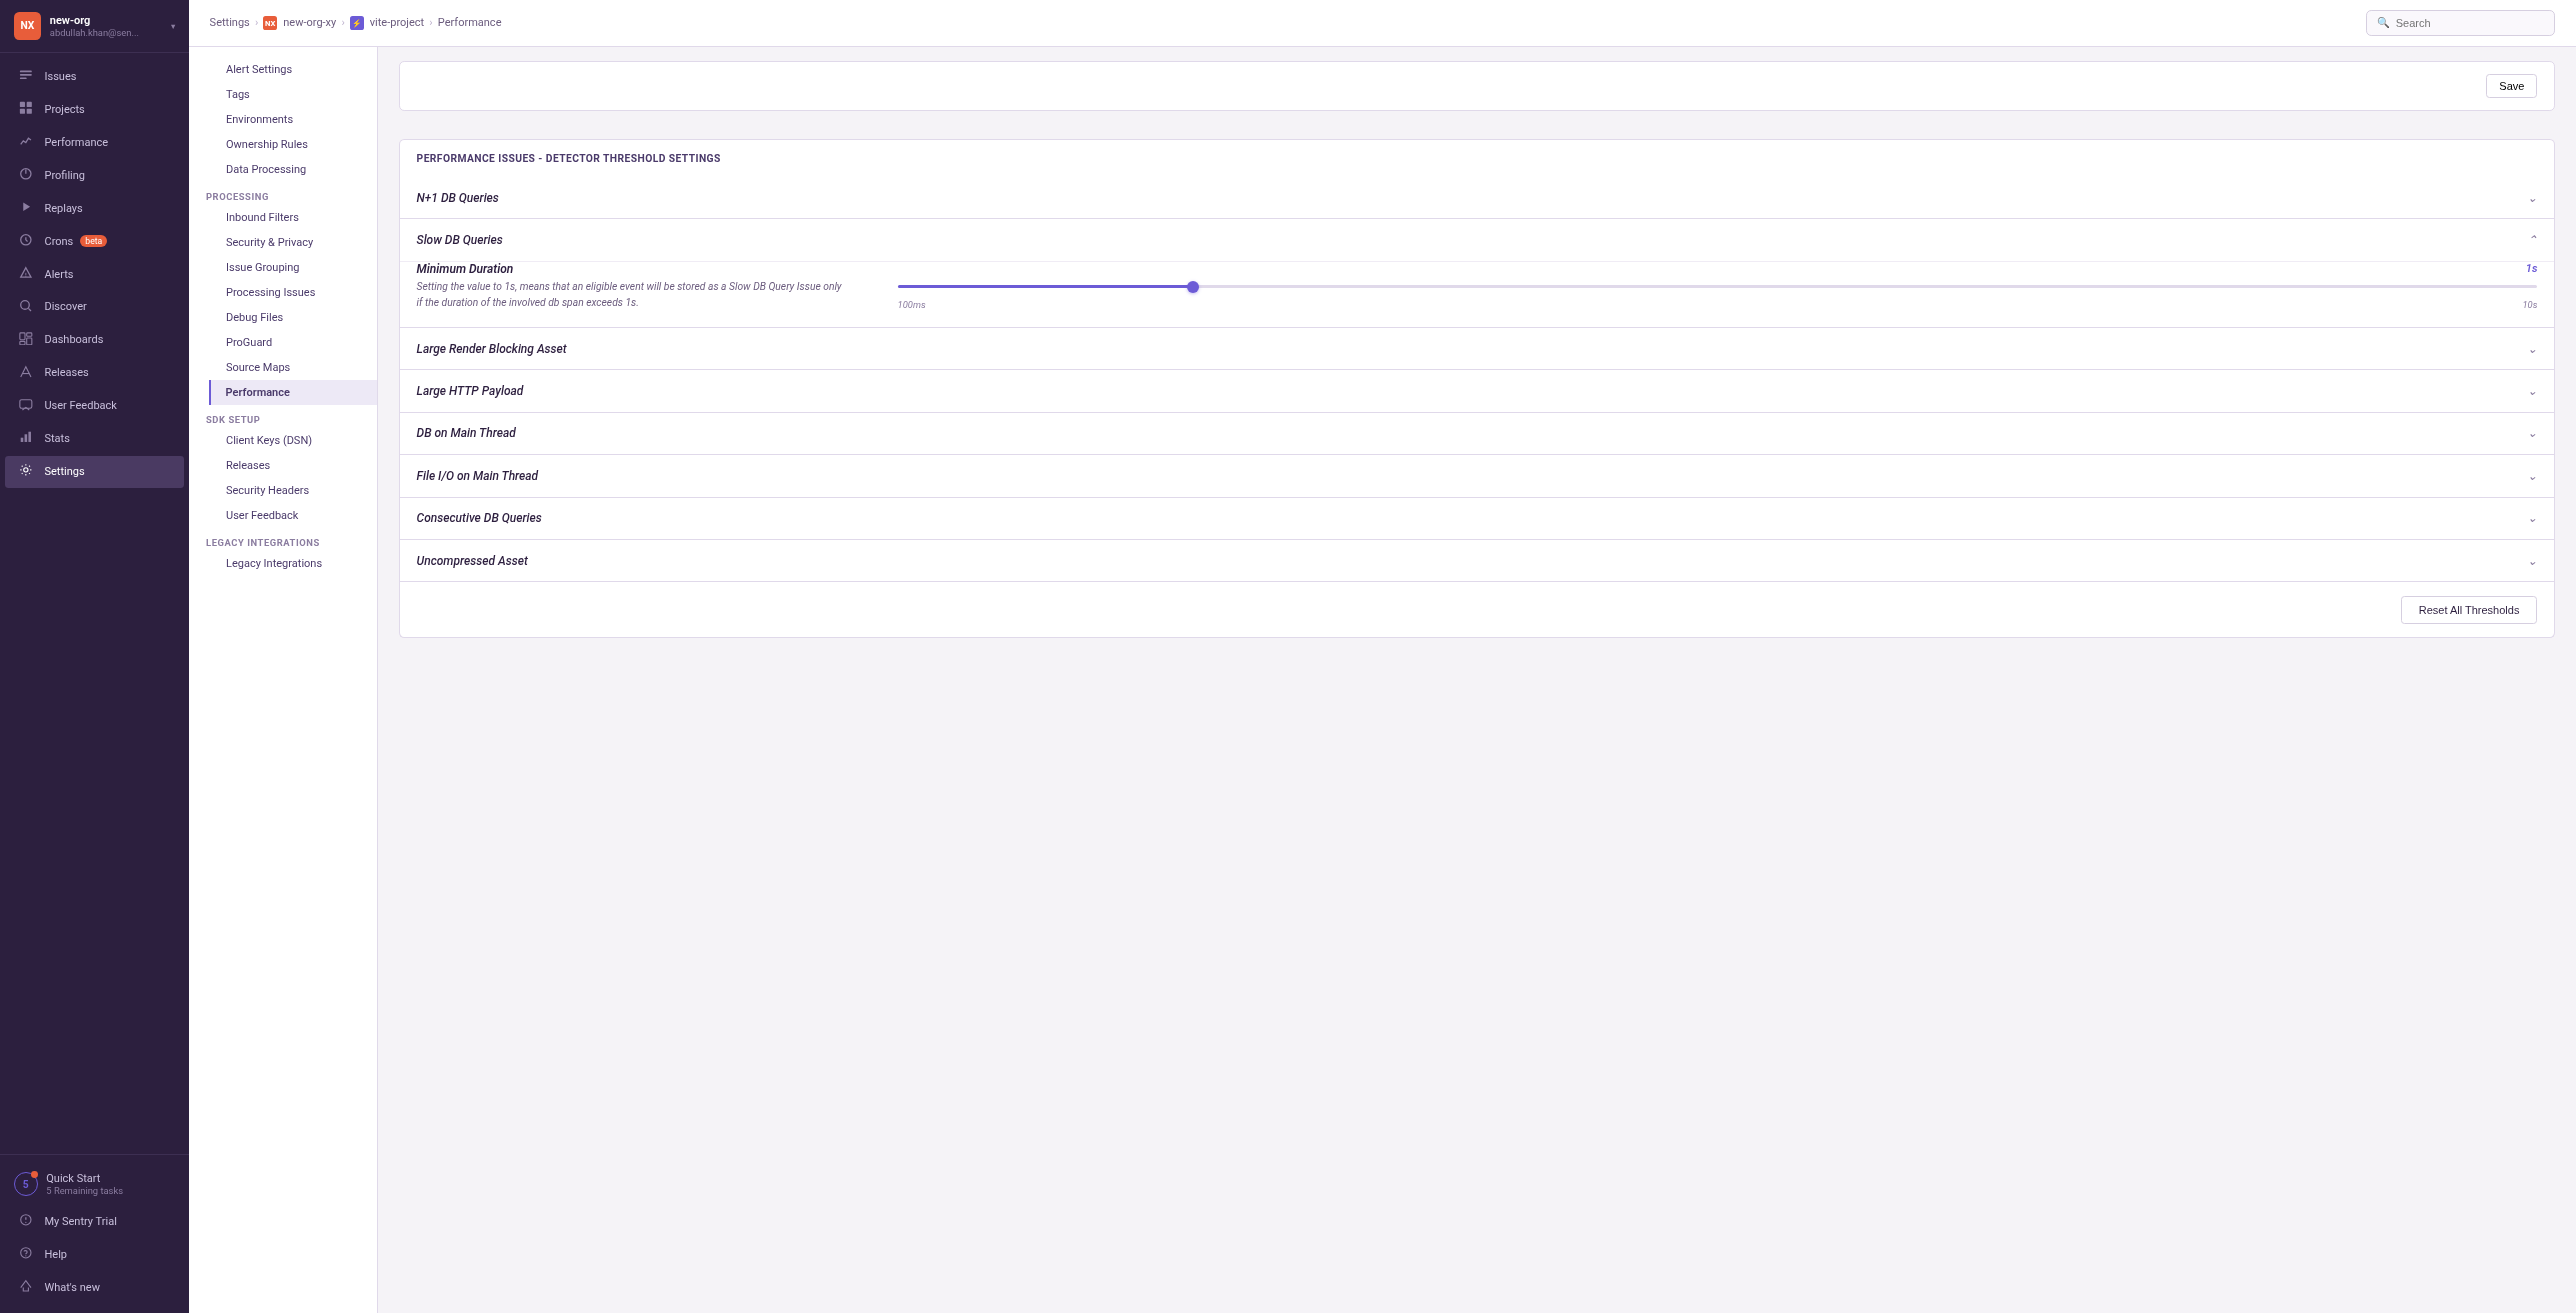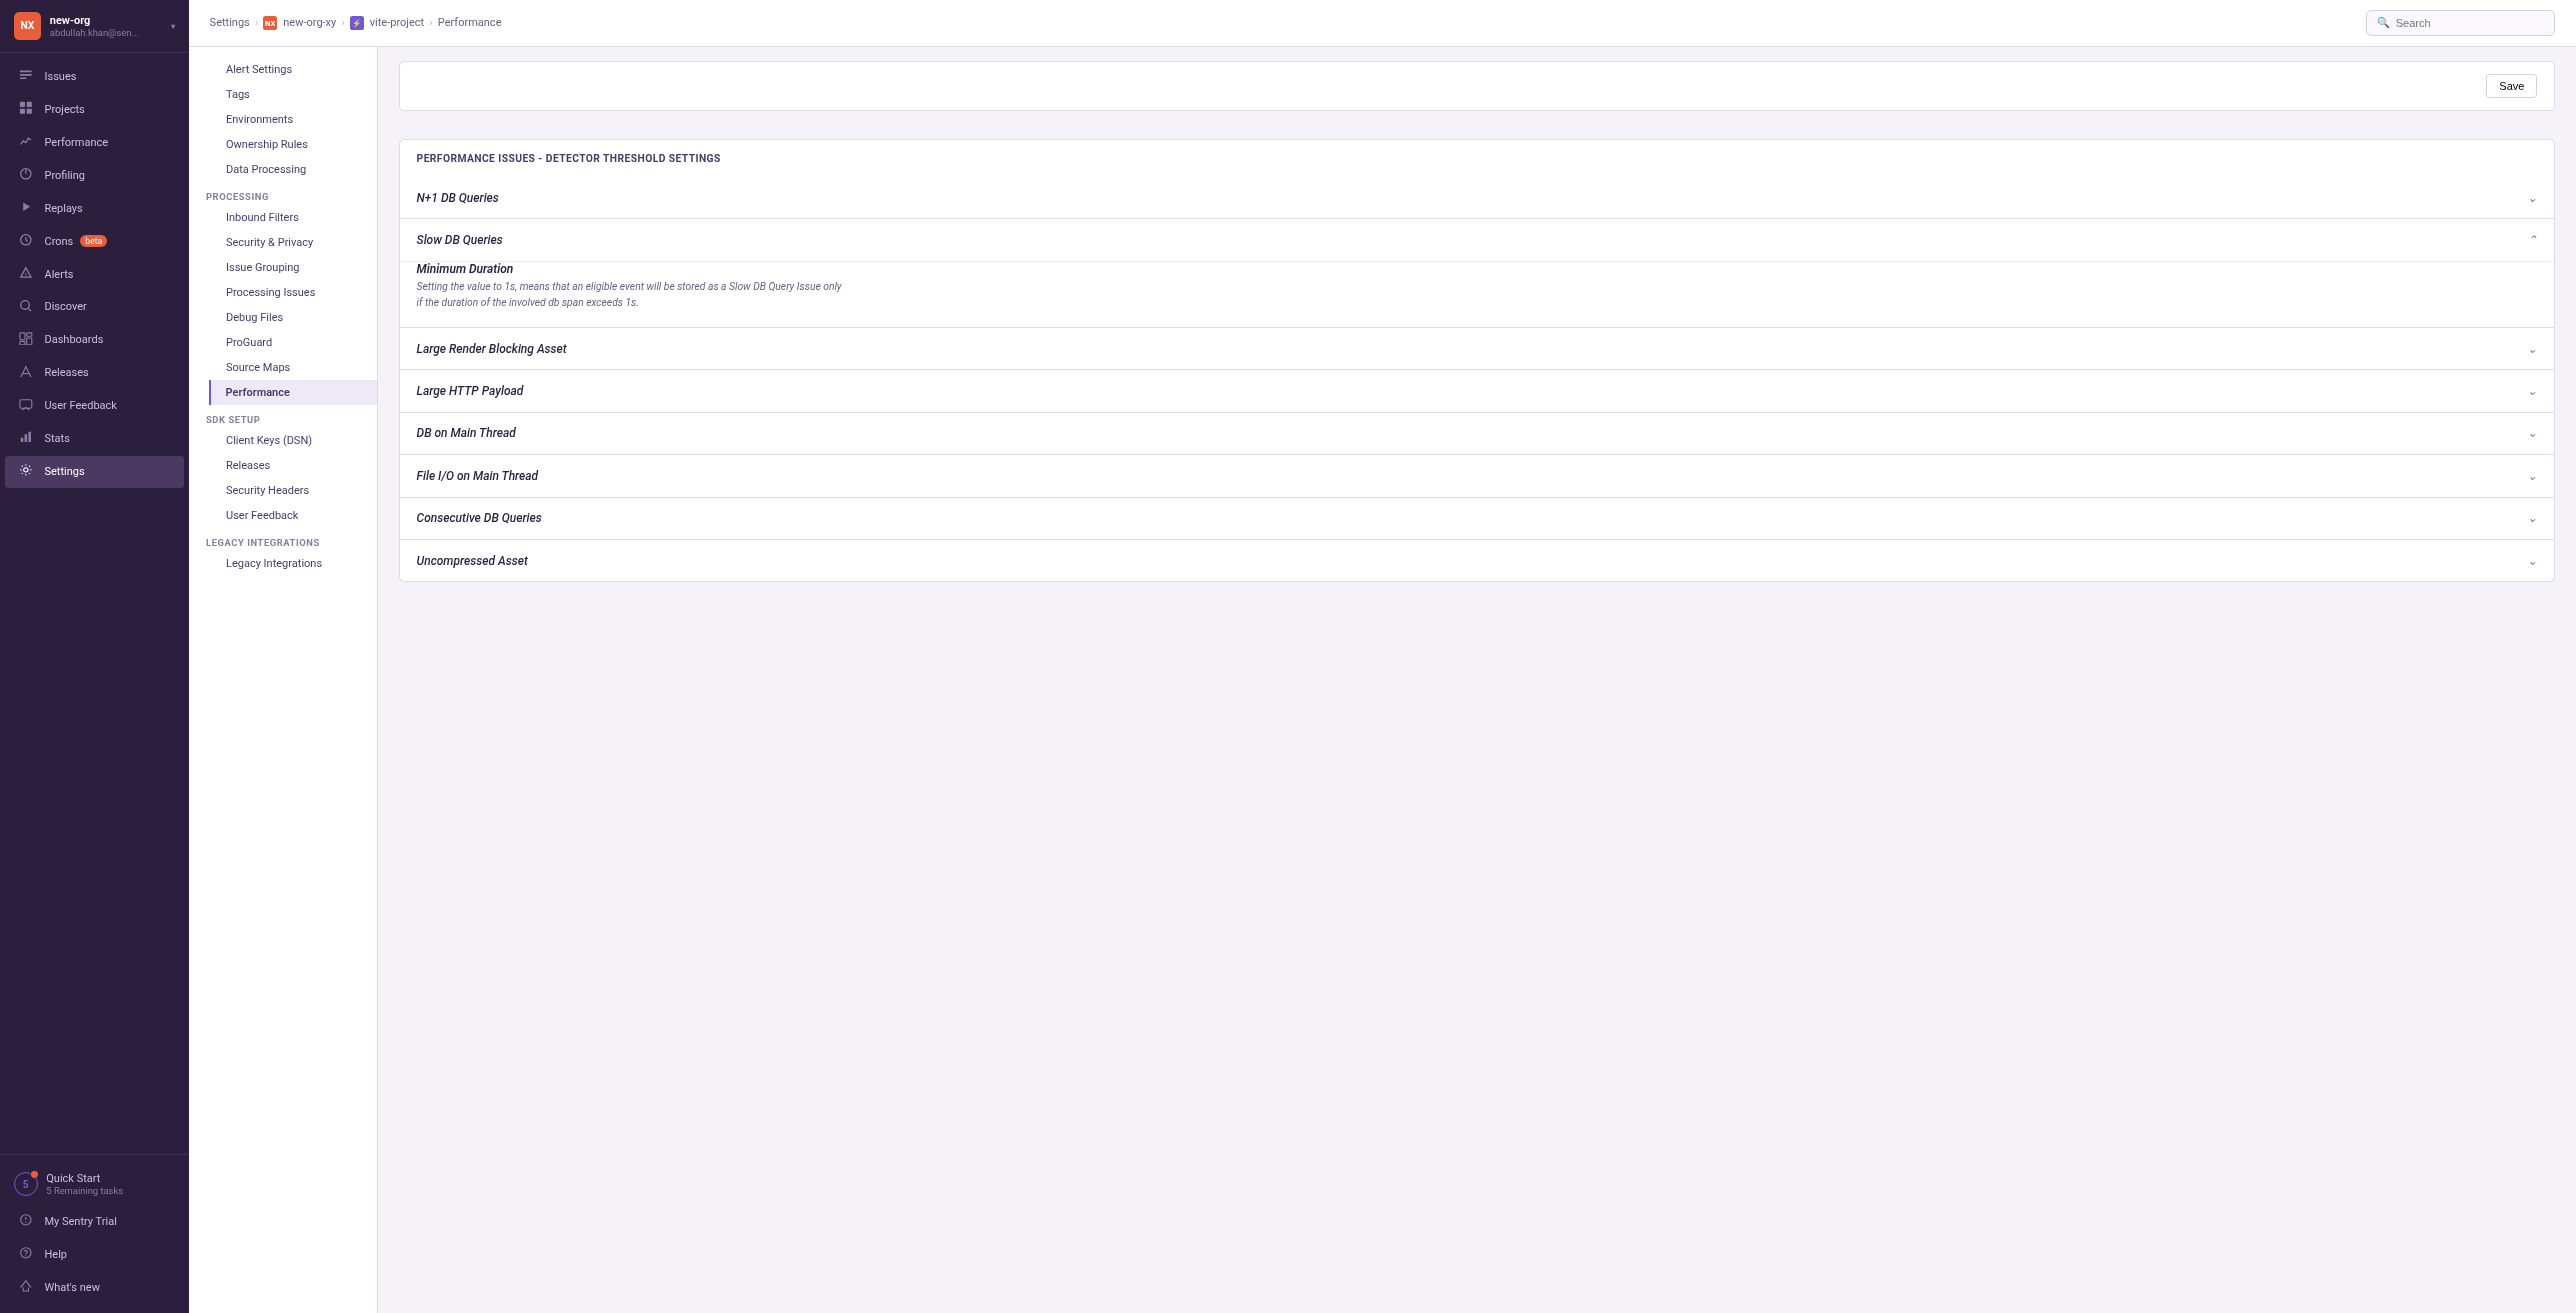--- a/index.html
+++ b/index.html
@@ -491,20 +491,33 @@
         <div class="accordion-header">
           <span>Slow DB Queries</span>
           <span class="chevron">⌃</span>
         </div>
         <div class="accordion-body">
           <div class="accordion-body-inner">
             <div style="flex:0 0 447px;">
               <div class="field-label">Minimum Duration</div>
               <div class="field-desc">Setting the value to 1s, means that an eligible event will be stored as a Slow DB Query Issue only if the duration of the involved db span exceeds 1s.</div>
             </div>
+            <div class="slider-area">
+              <div class="slider-value">1s</div>
+              <div class="slider-container">
+                <div class="slider-track">
+                  <div class="slider-fill" style="width:18%;"></div>
+                  <div class="slider-thumb" style="left:calc(18% - 6px);"></div>
+                </div>
+              </div>
+              <div class="slider-labels">
+                <span>100ms</span>
+                <span>10s</span>
+              </div>
+            </div>
           </div>
         </div>
       </div>
 
       <div class="accordion-row">
         <div class="accordion-header">
           <span>Large Render Blocking Asset</span>
           <span class="chevron">⌄</span>
         </div>
       </div>
@@ -537,17 +550,20 @@
         </div>
       </div>
 
       <div class="accordion-row">
         <div class="accordion-header">
           <span>Uncompressed Asset</span>
           <span class="chevron">⌄</span>
         </div>
       </div>
 
+      <div class="reset-area">
+        <button class="reset-btn">Reset All Thresholds</button>
+      </div>
 
     </div>
   </div>
 </div>
 
 
 </body></html>

